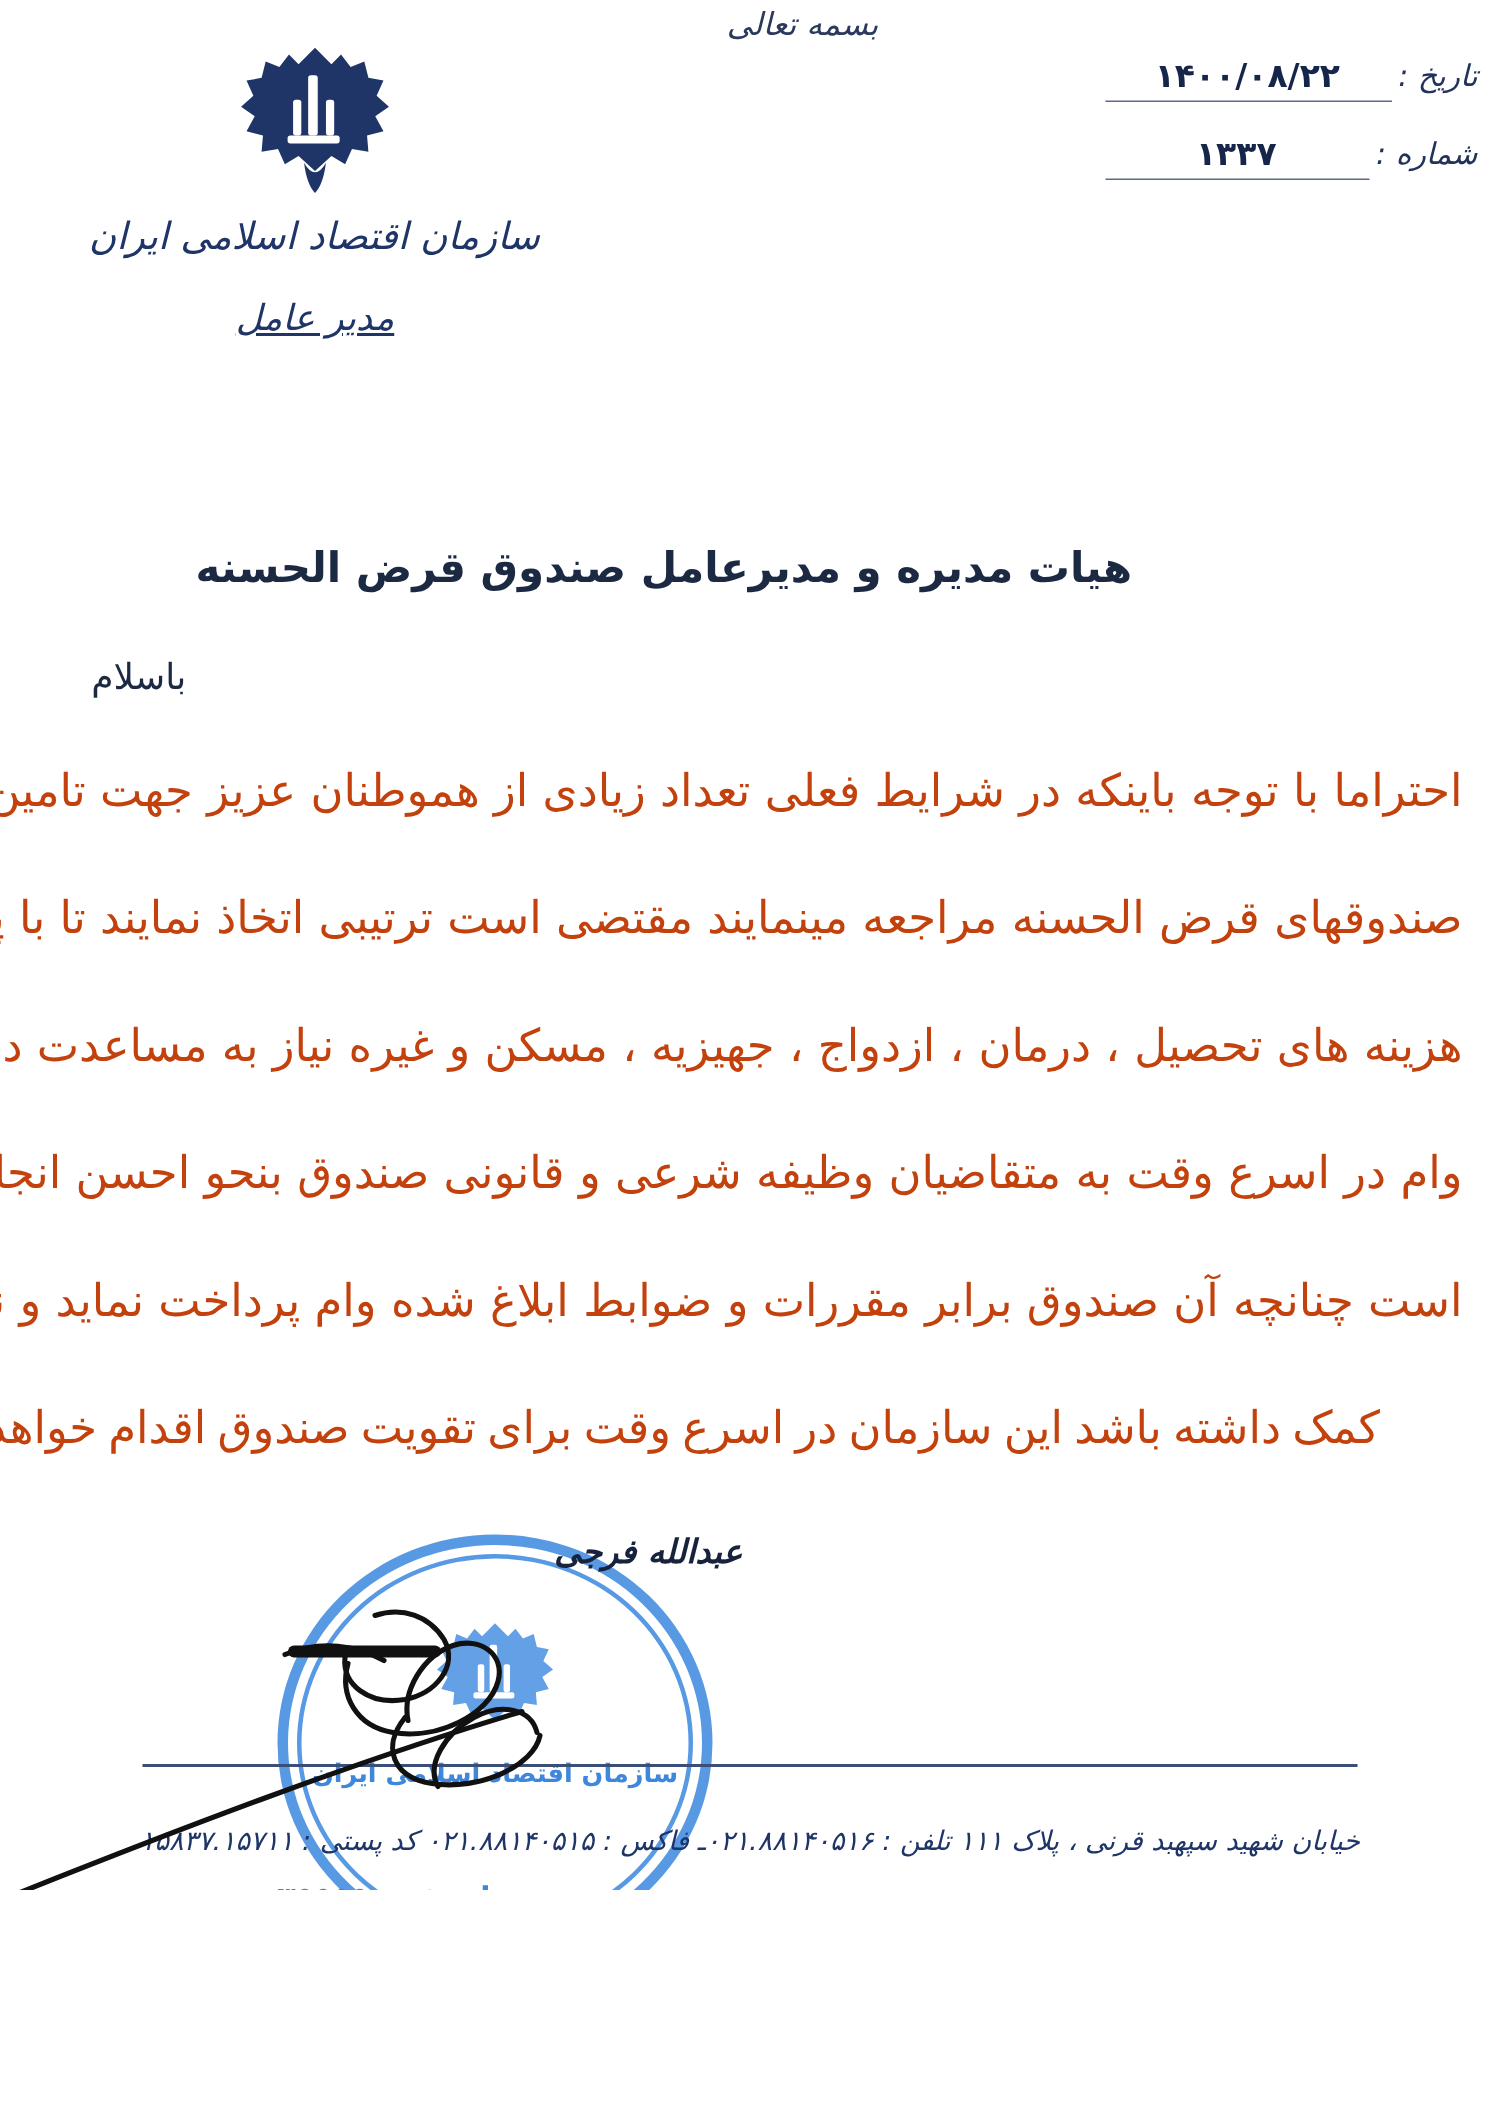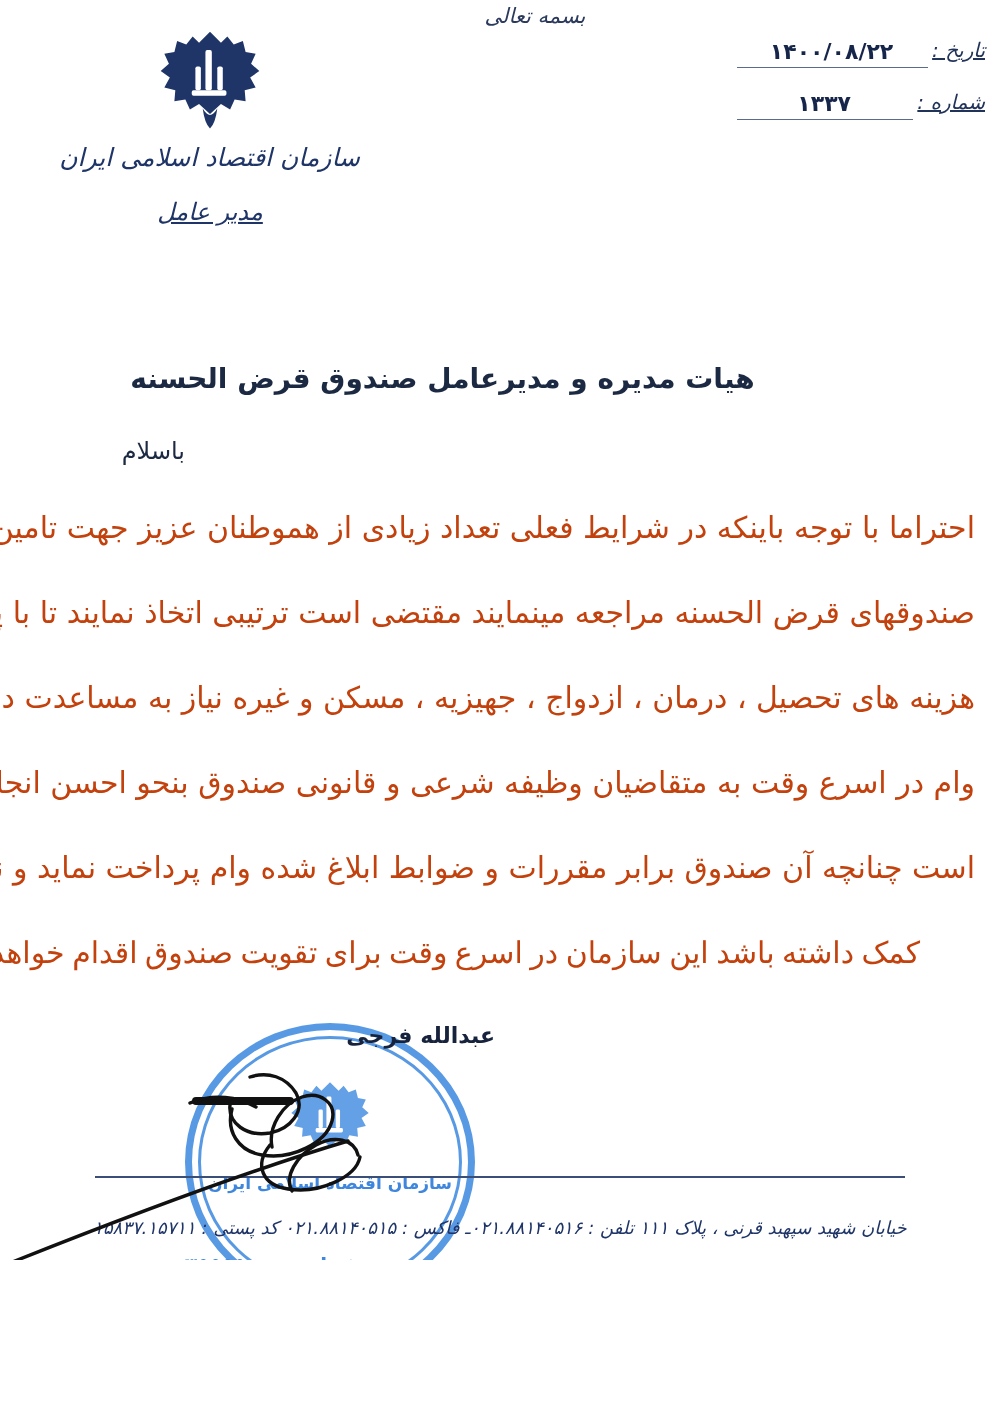--- a/index.html
+++ b/index.html
@@ -57,21 +57,20 @@
     justify-content: flex-start;
   }
   .meta-label {
     font-size: 20px;
     font-style: italic;
     color: #22335a;
     white-space: nowrap;
     padding-top: 2px;
     min-width: 52px;
     text-align: right;
-    text-decoration: underline;
   }
   .meta-valwrap {
     position: relative;
     flex: 1;
     height: 38px;
     margin-right: 4px;
   }
   .meta-value {
     position: absolute;
     bottom: 10px;
@@ -132,21 +131,21 @@
     font-size: 28px;
     font-weight: 700;
     color: #1c2942;
     letter-spacing: -0.2px;
   }
   .salutation {
     position: absolute;
     top: 437px;
     left: 0;
     right: 815px;
-    text-align: right;
+    text-align: center;
     font-size: 24px;
     color: #1c2942;
   }
 
   .body-text {
     position: absolute;
     top: 485px;
     left: 25px;
     right: 25px;
   }
@@ -218,20 +217,21 @@
     font-size: 20px;
     font-weight: 700;
     color: #3f86dd;
     letter-spacing: 0.5px;
   }
   .signer-name {
     position: absolute;
     top: 18px;
     right: 40px;
     font-size: 22px;
+    font-style: italic;
     font-weight: 700;
     color: #17233c;
     z-index: 4;
     white-space: nowrap;
   }
   .signature-ink {
     position: absolute;
     top: 0;
     left: -175px;
     width: 540px;

